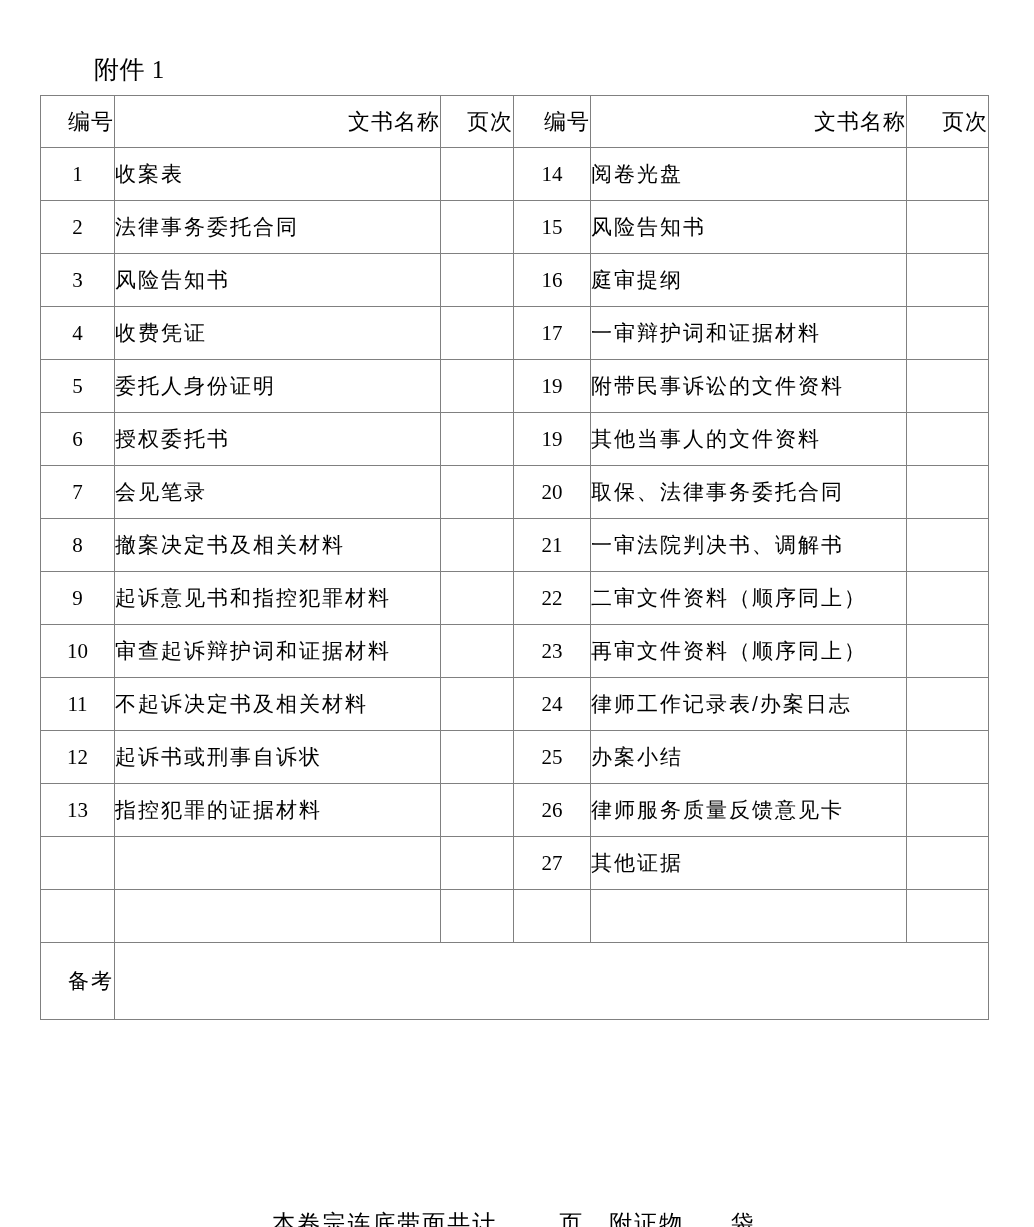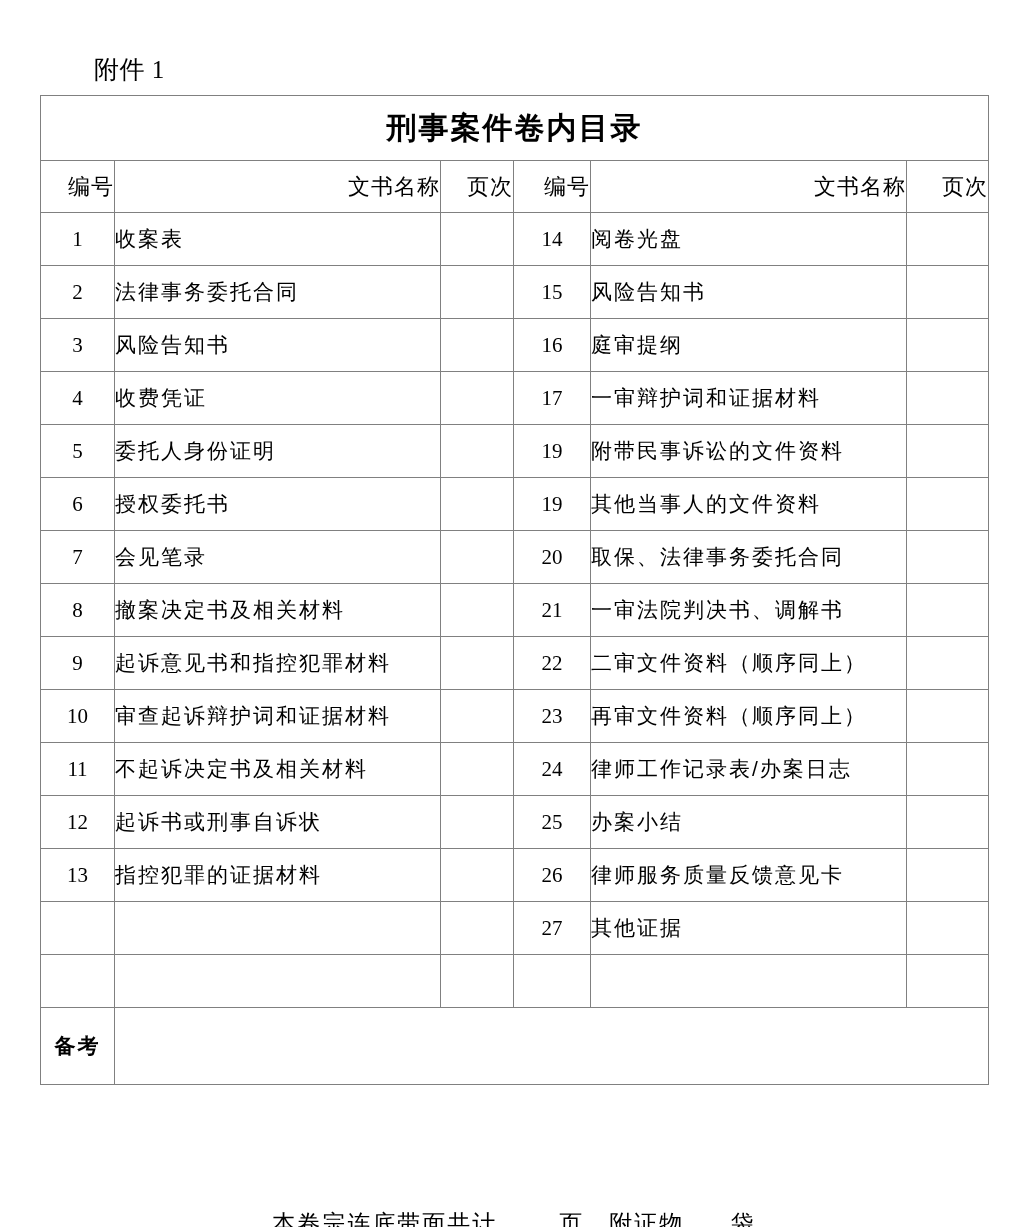--- a/index.html
+++ b/index.html
@@ -71,27 +71,26 @@
     padding-left: 16px;
     letter-spacing: 2px;
     font-family: Liberation Sans, sans-serif;
     white-space: nowrap;
     overflow: hidden;
   }
   .page-cell { text-align: center; }
   .blank-row td { height: 52px; }
   .remark-row td { height: 76px; }
   .remark-label {
-    text-align: center;
+    text-align: right;
     padding-left: 12px;
     font-size: 21px;
     letter-spacing: 2px;
     vertical-align: middle;
     font-family: "Liberation Serif", "DejaVu Serif", serif;
-    font-weight: bold;
   }
   .footer-note {
     position: absolute;
     left: 40px;
     top: 1168px;
     width: 948px;
     text-align: center;
     font-size: 23px;
     letter-spacing: 2px;
     white-space: pre;
@@ -116,23 +115,20 @@
     <colgroup>
       <col class="c-num1">
         <col class="c-name1">
         <col class="c-page1">
       <col class="c-num2">
         <col class="c-name2">
         <col class="c-page2">
     </colgroup>
     <tbody>
 
-      <tr>
-        <td class="title-cell" colspan="6">刑事案件卷内目录</td>
-      </tr>
 
       <tr>
         <td class="hdr">编号</td>
         <td class="hdr">文书名称</td>
         <td class="hdr">页次</td>
         <td class="hdr">编号</td>
         <td class="hdr">文书名称</td>
         <td class="hdr">页次</td>
       </tr>
 

